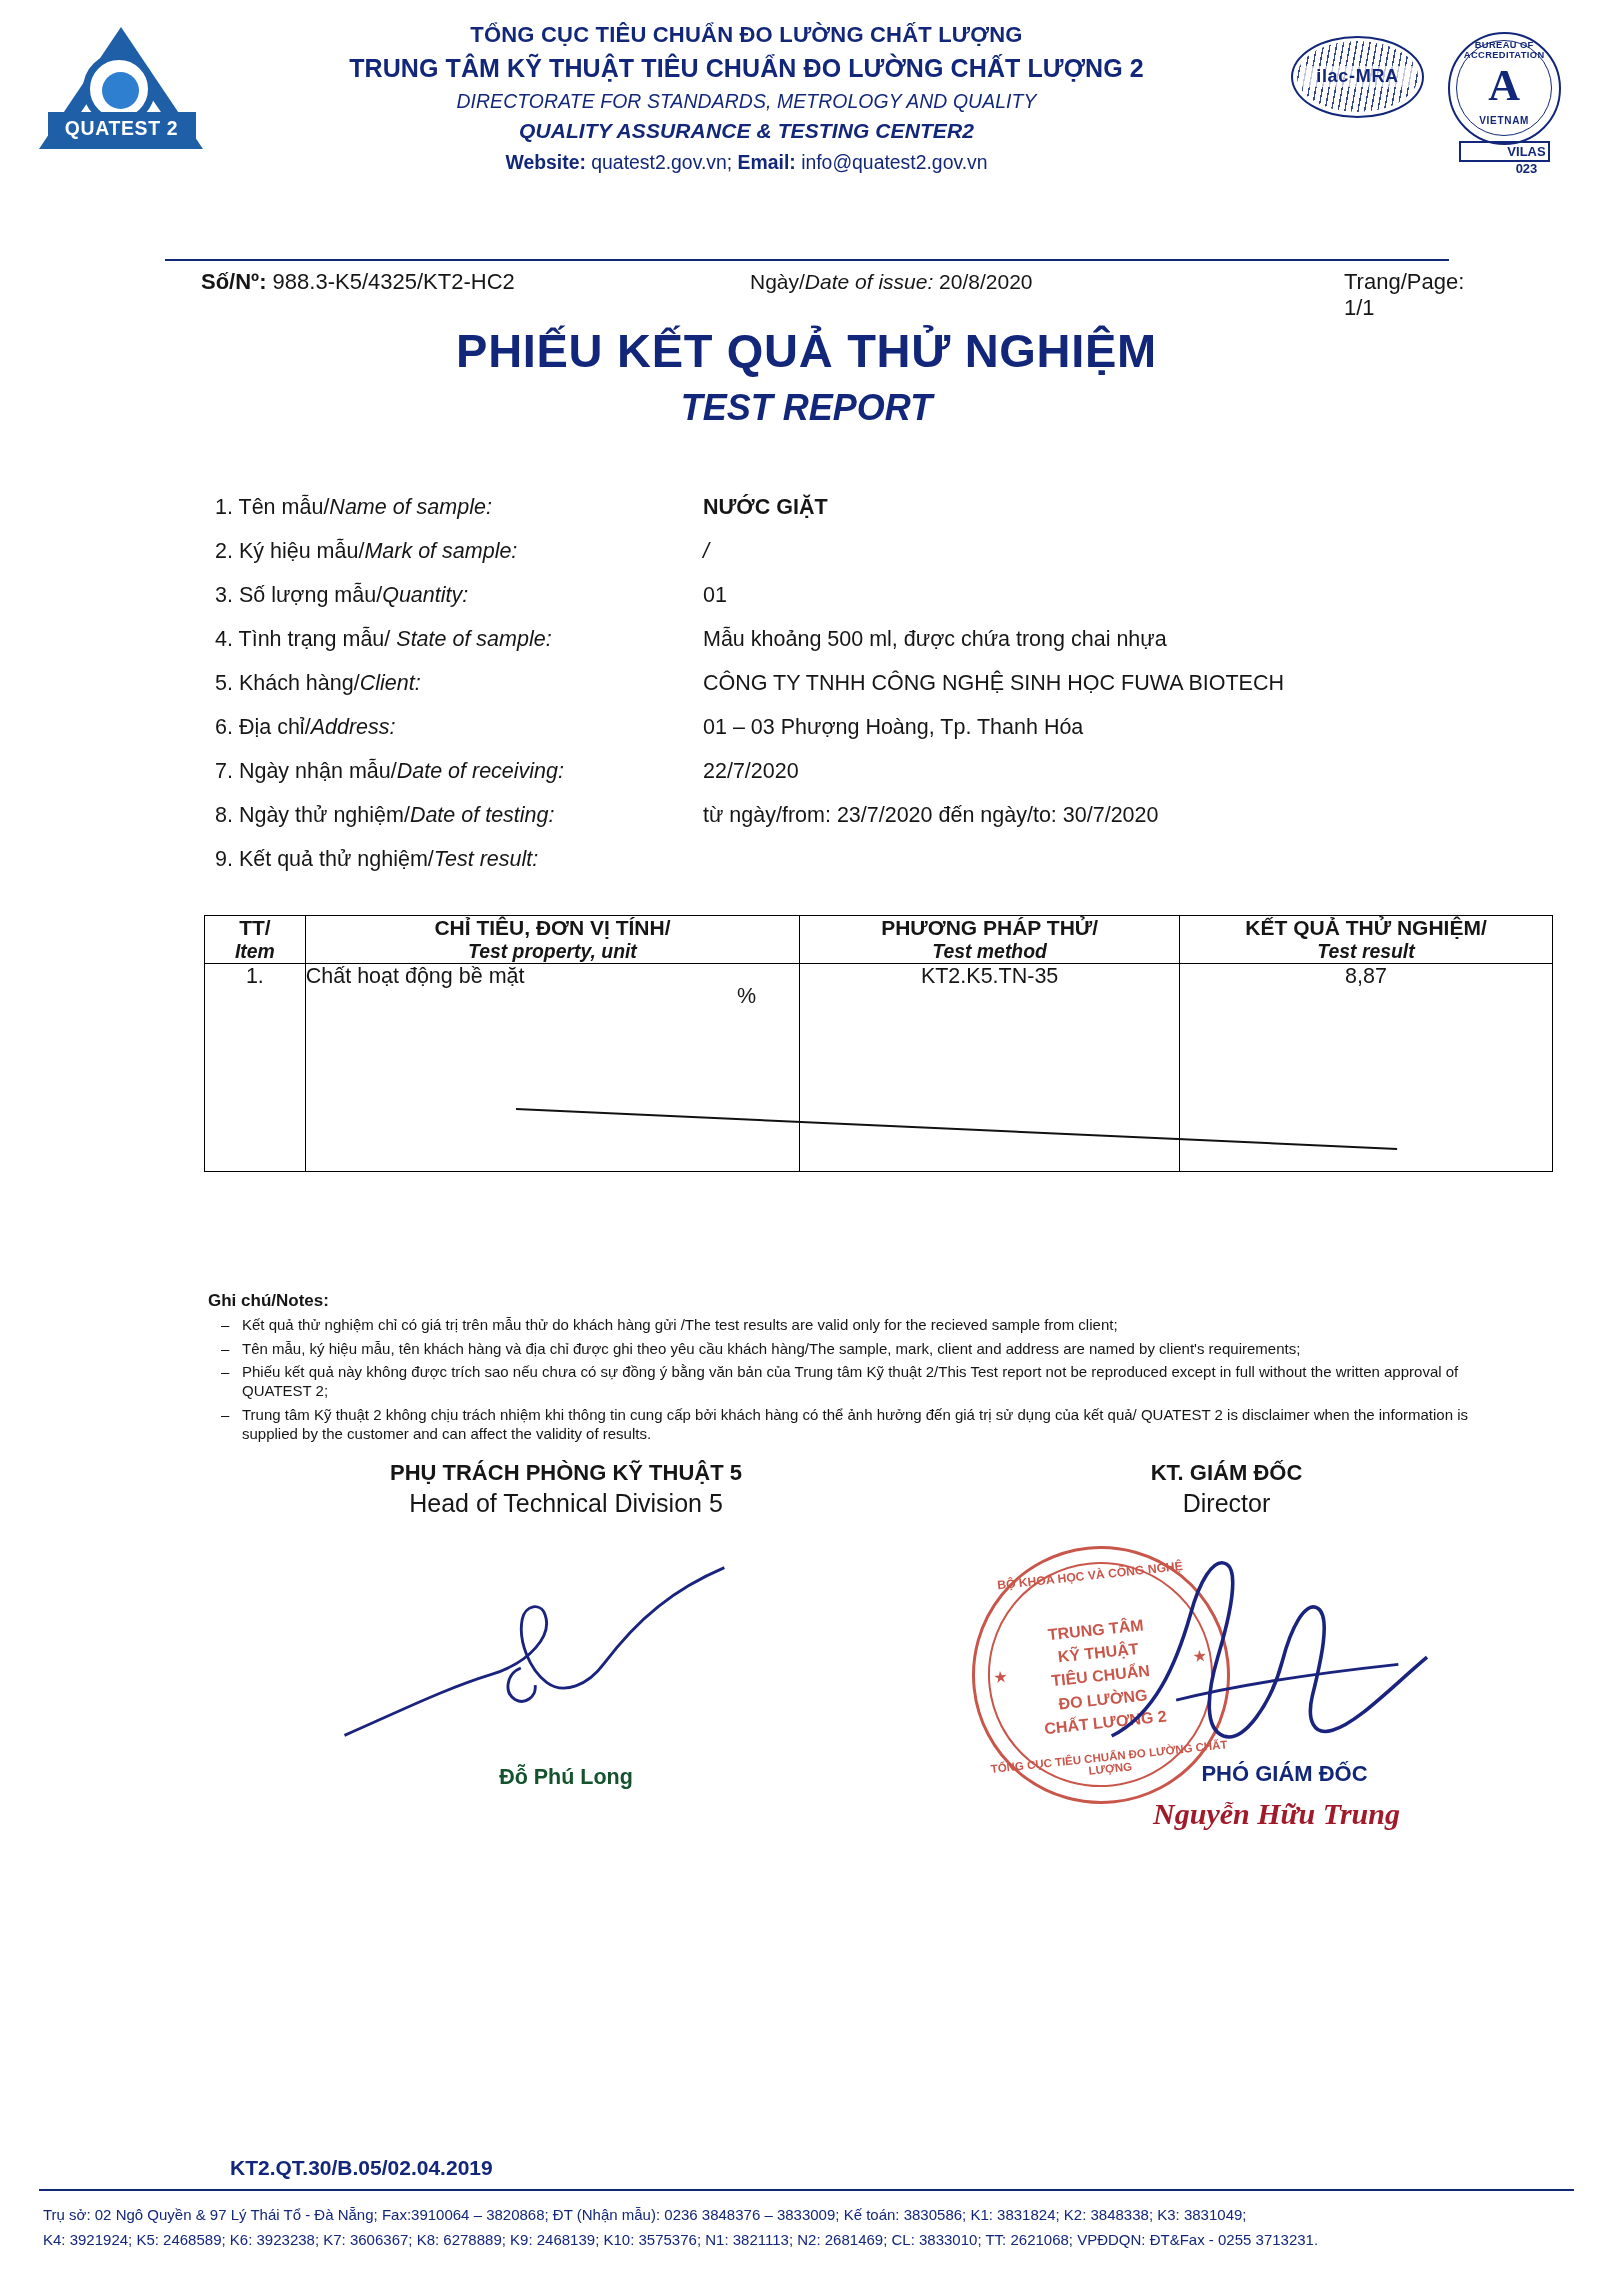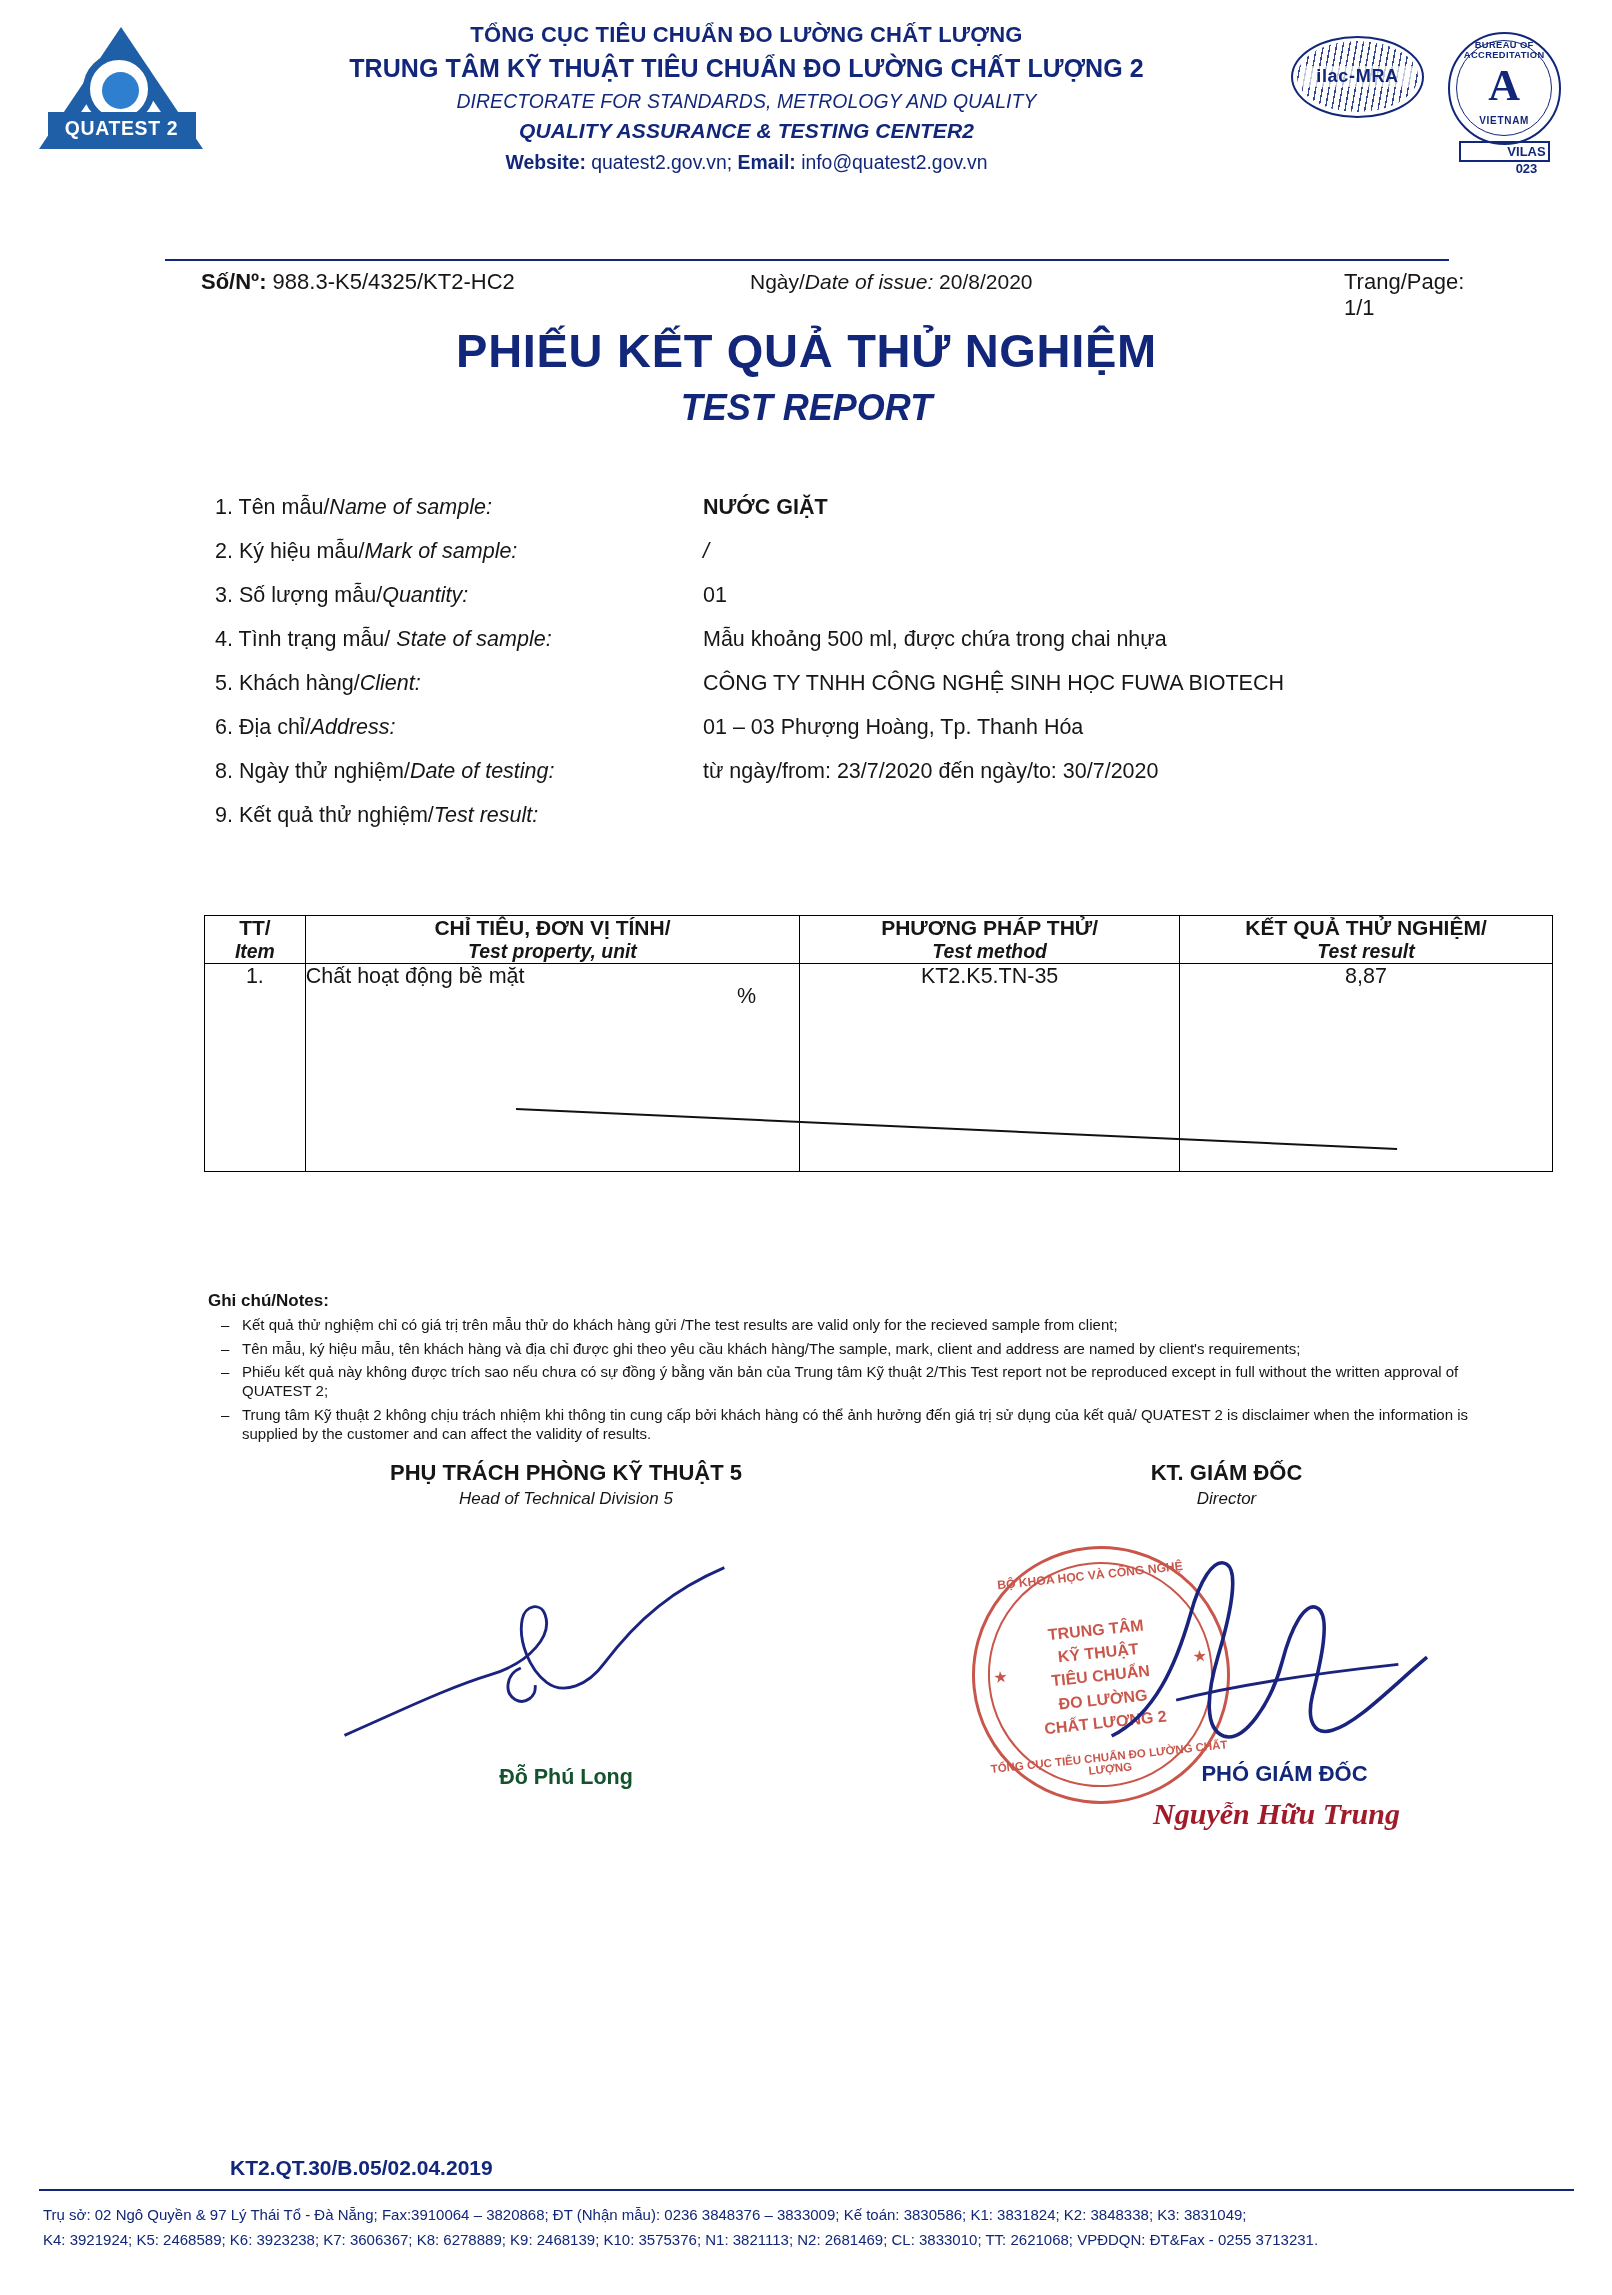--- a/index.html
+++ b/index.html
@@ -433,22 +433,21 @@
     left: 1004px;
     width: 445px;
     text-align: center;
     color: #161616;
   }
   .sig-title {
     font-size: 22px;
     font-weight: bold;
   }
   .sig-sub {
-    font-size: 17px;
-    font-style: italic;
+    font-size: 25px;
     margin-top: 2.9px;
   }
   .sig-name-left {
     position: absolute;
     top: 1765px;
     left: 308px;
     width: 516px;
     text-align: center;
     font-size: 21.5px;
     font-weight: bold;
@@ -692,20 +691,27 @@
     </div>
 
     <div class="f-row">
       <div class="f-label">
         <span>6.</span>
         <span>Địa chỉ/</span><span class="it">Address:</span>
       </div>
       <div class="f-val">01 – 03 Phượng Hoàng, Tp. Thanh Hóa</div>
     </div>
 
+    <div class="f-row">
+      <div class="f-label">
+        <span>7.</span>
+        <span>Ngày nhận mẫu/</span><span class="it">Date of receiving:</span>
+      </div>
+      <div class="f-val">22/7/2020</div>
+    </div>
 
     <div class="f-row r8">
       <div class="f-label">
         <span>8.</span>
         <span>Ngày thử nghiệm/</span><span class="it">Date of testing:</span>
       </div>
       <div class="f-val">từ ngày/from: 23/7/2020 đến ngày/to: 30/7/2020</div>
     </div>
 
     <div class="f-row">

